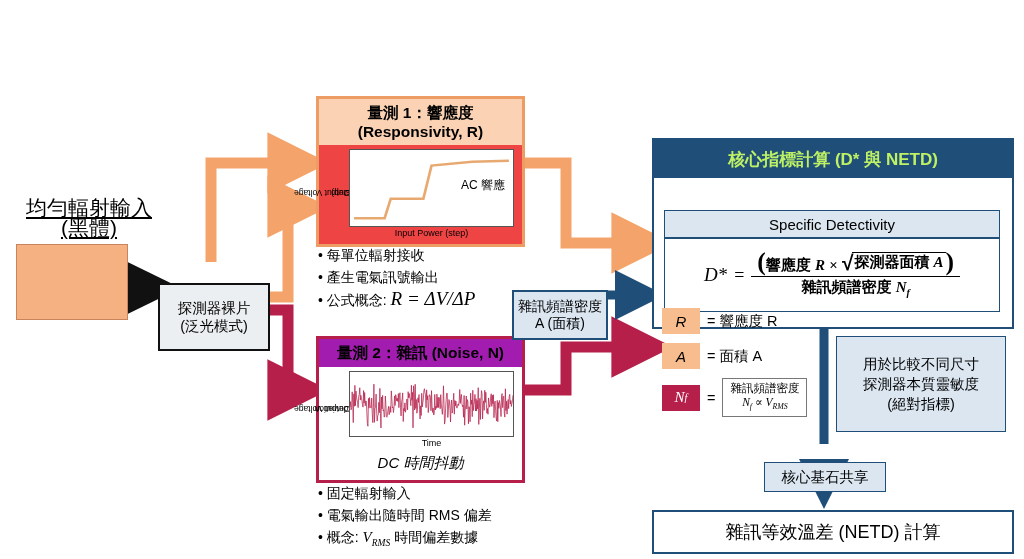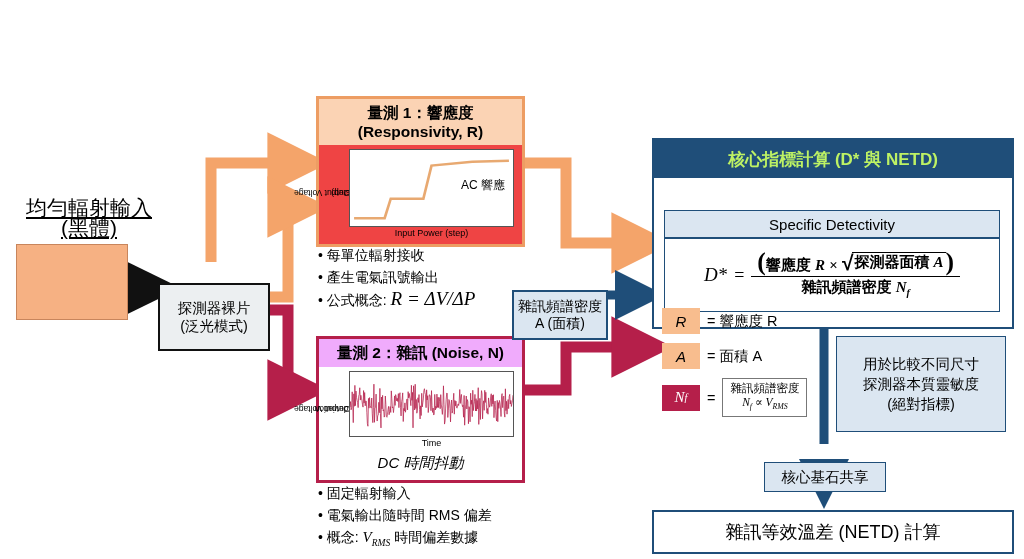--- a/index.html
+++ b/index.html
@@ -57,21 +57,21 @@
     font-size:14px;line-height:22px;
   }
   #meas1-bullets .bl{white-space:nowrap;}
 
   
   #meas2{
     left:316px;top:336px;width:203px;height:141px;
     background:#ffffff;border:3px solid #b51f4a;
   }
   #meas2 .hdr{
-    background:#f0abfc;height:28px;width:100%;
+    background:#a21caf;height:28px;width:100%;
     font-size:15.5px;font-weight:bold;
     display:flex;align-items:center;justify-content:center;
   }
   #meas2 .plotwrap{position:relative;width:100%;height:84px;}
   #meas2 .caption{
     font-size:15px;text-align:center;width:100%;height:24px;
     display:flex;align-items:center;justify-content:center;font-style:italic;
   }
   #meas2-bullets{
     left:318px;top:482px;width:250px;

